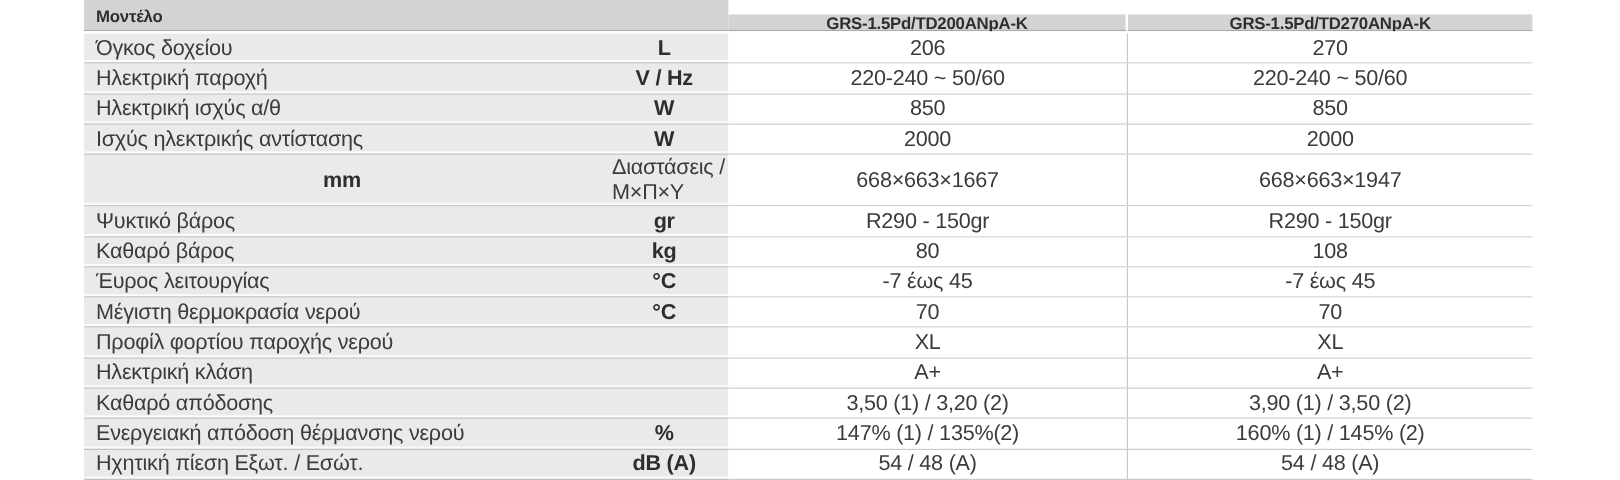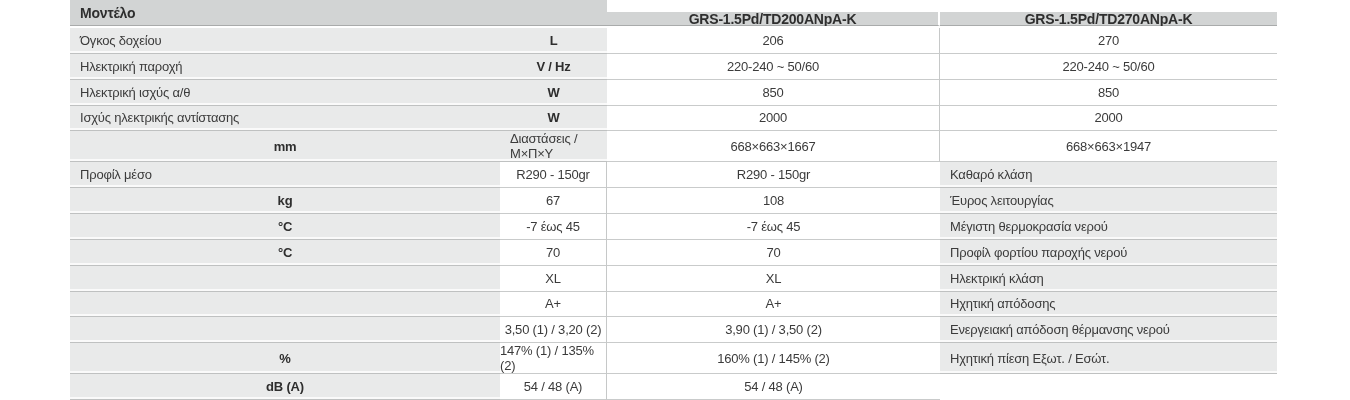--- a/index.html
+++ b/index.html
@@ -28,21 +28,21 @@
   .h{
     background:var(--header-bg);
     border-bottom:1px solid var(--header-border);
     display:flex;align-items:center;
     font-weight:bold;font-size:14px;color:var(--text-header);
   }
   .h-label{grid-column:1 / span 2;padding-left:10px;}
   .h-model{justify-content:center;margin-top:12px;}
   .h-model.v1{border-right:2px solid #ffffff;}
   .spacer{grid-column:1 / -1;background:#ffffff;}
-  .c{display:flex;align-items:center;font-size:13px;color:var(--text-primary);}
+  .c{display:flex;align-items:center;font-size:18px;color:var(--text-primary);}
   .c-label{
     background:var(--label-bg);padding-left:10px;
     border-bottom:1px solid var(--label-divider);
     box-shadow:inset 0 -2px 0 var(--row-divider-light);
   }
   .c-unit{
     background:var(--label-bg);justify-content:center;
     font-weight:bold;color:var(--text-header);
     border-bottom:1px solid var(--label-divider);
     box-shadow:inset 0 -2px 0 var(--row-divider-light);
@@ -76,44 +76,45 @@
       <div class="c c-val v1">850</div>
       <div class="c c-val">850</div>
       <div class="c c-label">Ισχύς ηλεκτρικής αντίστασης</div>
       <div class="c c-unit">W</div>
       <div class="c c-val v1">2000</div>
       <div class="c c-val">2000</div>
       <div class="c c-unit">mm</div>
       <div class="c c-label">Διαστάσεις / Μ×Π×Υ</div>
       <div class="c c-val v1">668×663×1667</div>
       <div class="c c-val">668×663×1947</div>
-      <div class="c c-label">Προφίλ μέσο</div>
+      <div class="c c-label">Ψυκτικό βάρος</div>
+      <div class="c c-unit">gr</div>
       <div class="c c-val v1">R290 - 150gr</div>
       <div class="c c-val">R290 - 150gr</div>
-      <div class="c c-label">Καθαρό κλάση</div>
+      <div class="c c-label">Καθαρό βάρος</div>
       <div class="c c-unit">kg</div>
-      <div class="c c-val v1">67</div>
+      <div class="c c-val v1">80</div>
       <div class="c c-val">108</div>
       <div class="c c-label">Έυρος λειτουργίας</div>
       <div class="c c-unit">°C</div>
       <div class="c c-val v1">-7 έως 45</div>
       <div class="c c-val">-7 έως 45</div>
       <div class="c c-label">Μέγιστη θερμοκρασία νερού</div>
       <div class="c c-unit">°C</div>
       <div class="c c-val v1">70</div>
       <div class="c c-val">70</div>
       <div class="c c-label">Προφίλ φορτίου παροχής νερού</div>
       <div class="c c-unit"></div>
       <div class="c c-val v1">XL</div>
       <div class="c c-val">XL</div>
       <div class="c c-label">Ηλεκτρική κλάση</div>
       <div class="c c-unit"></div>
       <div class="c c-val v1">A+</div>
       <div class="c c-val">A+</div>
-      <div class="c c-label">Ηχητική απόδοσης</div>
+      <div class="c c-label">Καθαρό απόδοσης</div>
       <div class="c c-unit"></div>
       <div class="c c-val v1">3,50 (1) / 3,20 (2)</div>
       <div class="c c-val">3,90 (1) / 3,50 (2)</div>
       <div class="c c-label">Ενεργειακή απόδοση θέρμανσης νερού</div>
       <div class="c c-unit">%</div>
       <div class="c c-val v1">147% (1) / 135%(2)</div>
       <div class="c c-val">160% (1) / 145% (2)</div>
       <div class="c c-label">Ηχητική πίεση Εξωτ. / Εσώτ.</div>
       <div class="c c-unit">dB (A)</div>
       <div class="c c-val v1">54 / 48 (A)</div>

